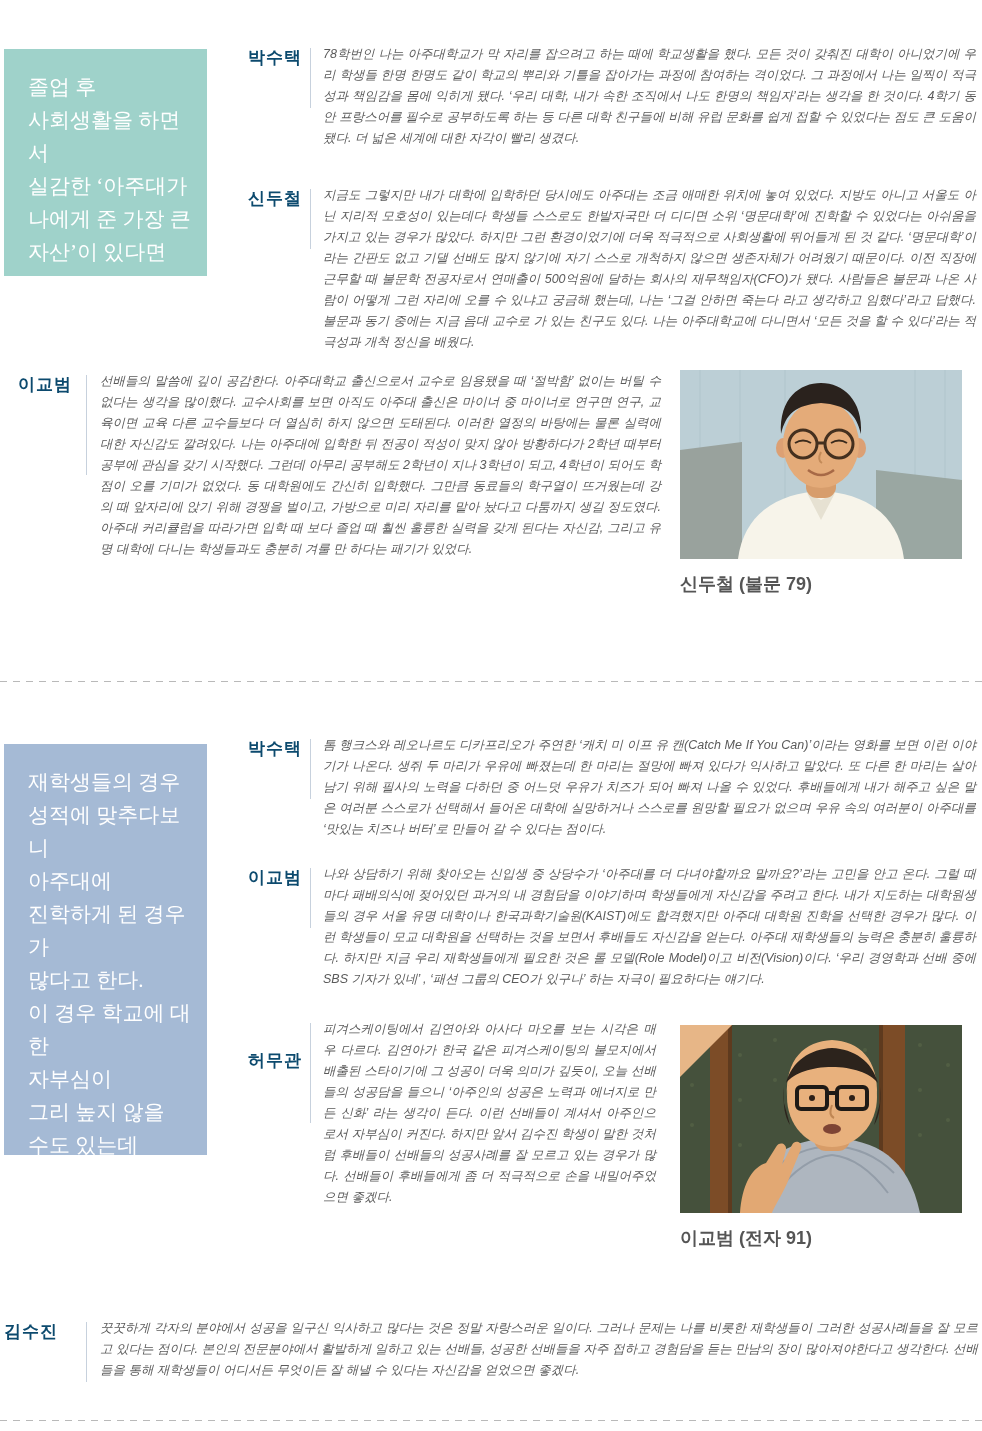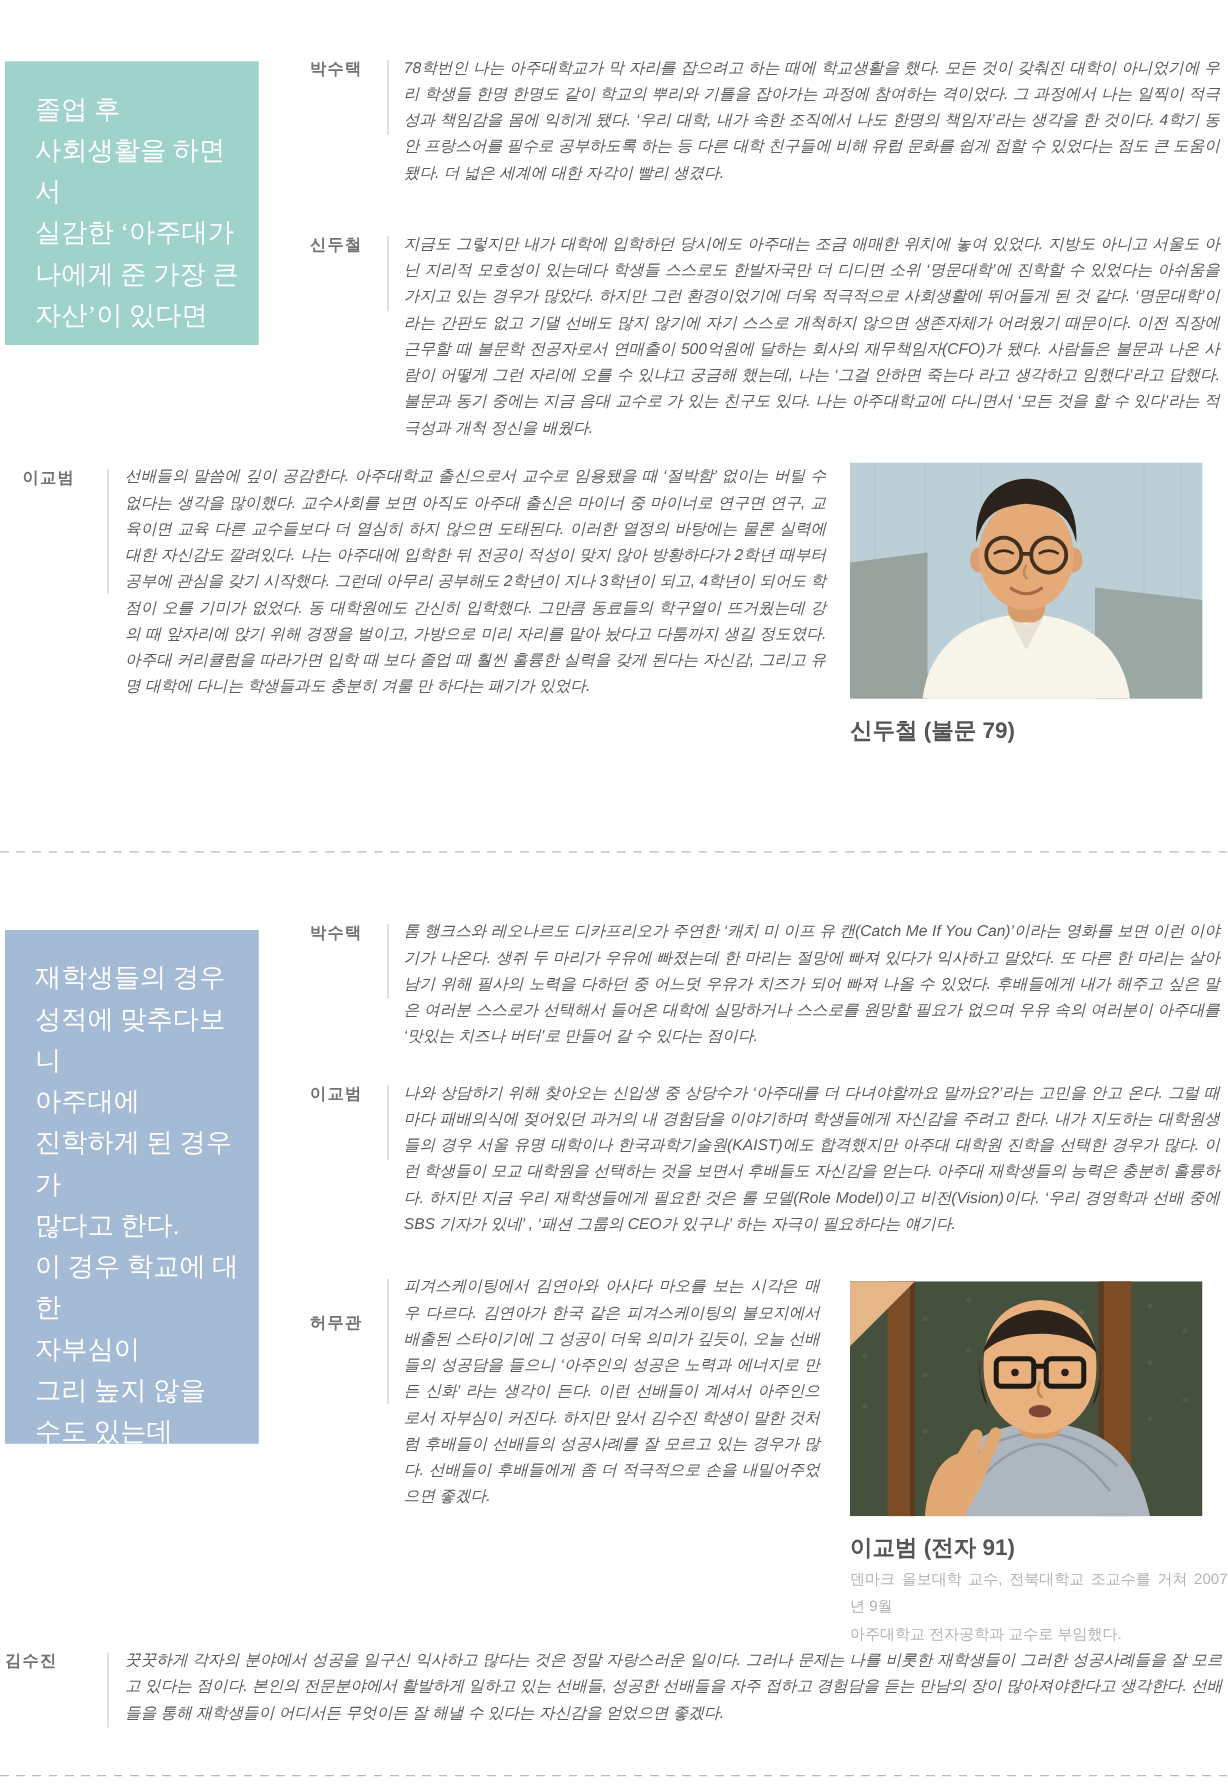--- a/index.html
+++ b/index.html
@@ -7,21 +7,21 @@
         font-family:"Liberation Sans", sans-serif;}
 
   .qbox{position:absolute;color:#ffffff;
         font-family:"Liberation Serif", serif;
         font-size:21px;line-height:33px;white-space:pre-line;
         padding:22px 14px 0 24px;box-sizing:border-box;}
   #qbox1{left:4px;top:49px;width:203px;height:227px;}
   #qbox2{left:4px;top:744px;width:203px;height:411px;}
 
   .speaker{position:absolute;font-family:"Liberation Serif", serif;
-           font-size:13px;font-weight:bold;color:#737373;letter-spacing:1px;}
+           font-size:17px;font-weight:bold;color:#0c4a6e;letter-spacing:1px;}
   .vline{position:absolute;width:1px;background:#c7d1dd;}
   .vline.h60{height:60px;} .vline.h100{height:100px;}
 
   .answer{position:absolute;font-size:12.5px;line-height:21px;color:#5a5a5a;
           text-align:justify;word-break:break-all;font-style:italic;}
 
   .photo{position:absolute;display:block;}
   .photo-name{position:absolute;font-size:18px;font-weight:bold;color:#555555;}
   .photo-caption{position:absolute;font-size:12px;line-height:22px;color:#b2b2b2;
                  white-space:pre-line;text-align:justify;}
@@ -147,22 +147,20 @@
     <rect x="117" y="62" width="30" height="22" rx="4" fill="none" stroke="#1e1a16" stroke-width="4"></rect>
     <rect x="157" y="62" width="30" height="22" rx="4" fill="none" stroke="#1e1a16" stroke-width="4"></rect>
     <line x1="147" y1="68" x2="157" y2="68" stroke="#1e1a16" stroke-width="4"></line>
     <circle cx="132" cy="73" r="3" fill="#2d2018"></circle>
     <circle cx="172" cy="73" r="3" fill="#2d2018"></circle>
     <path d="M152,80 q-4,10 2,13" stroke="#c08754" stroke-width="2" fill="none"></path>
     <ellipse cx="152" cy="104" rx="9" ry="5" fill="#7e4434"></ellipse>
     <path d="M60,188 C62,160 72,142 86,138 L96,122 C99,116 107,118 106,125 L102,140 L112,120 C115,114 123,117 121,124 L112,146 C104,168 96,178 92,188 Z" fill="#e2a873"></path>
   </svg>
   <div class="photo-name" style="left:680px;top:1226px;">이교범 (전자 91)</div>
-  <div class="photo-caption" style="left:680px;top:1252px;width:302px;">덴마크 올보대학 교수, 전북대학교 조교수를 거쳐 2007년 9월
-아주대학교 전자공학과 교수로 부임했다.</div>
 
   <div class="speaker" style="left:4px;top:1320px;">김수진</div>
   <div class="vline h60" style="left:86px;top:1322px;"></div>
   <div class="answer" style="left:100px;top:1318px;width:878px;">꿋꿋하게 각자의 분야에서 성공을 일구신 익사하고 많다는 것은 정말 자랑스러운 일이다. 그러나 문제는 나를 비롯한 재학생들이 그러한 성공사례들을 잘 모르고 있다는 점이다. 본인의 전문분야에서 활발하게 일하고 있는 선배들, 성공한 선배들을 자주 접하고 경험담을 듣는 만남의 장이 많아져야한다고 생각한다. 선배들을 통해 재학생들이 어디서든 무엇이든 잘 해낼 수 있다는 자신감을 얻었으면 좋겠다.</div>
 
   <div class="dash" style="top:1420px;"></div>
 
 </div>
 
 </body></html>

